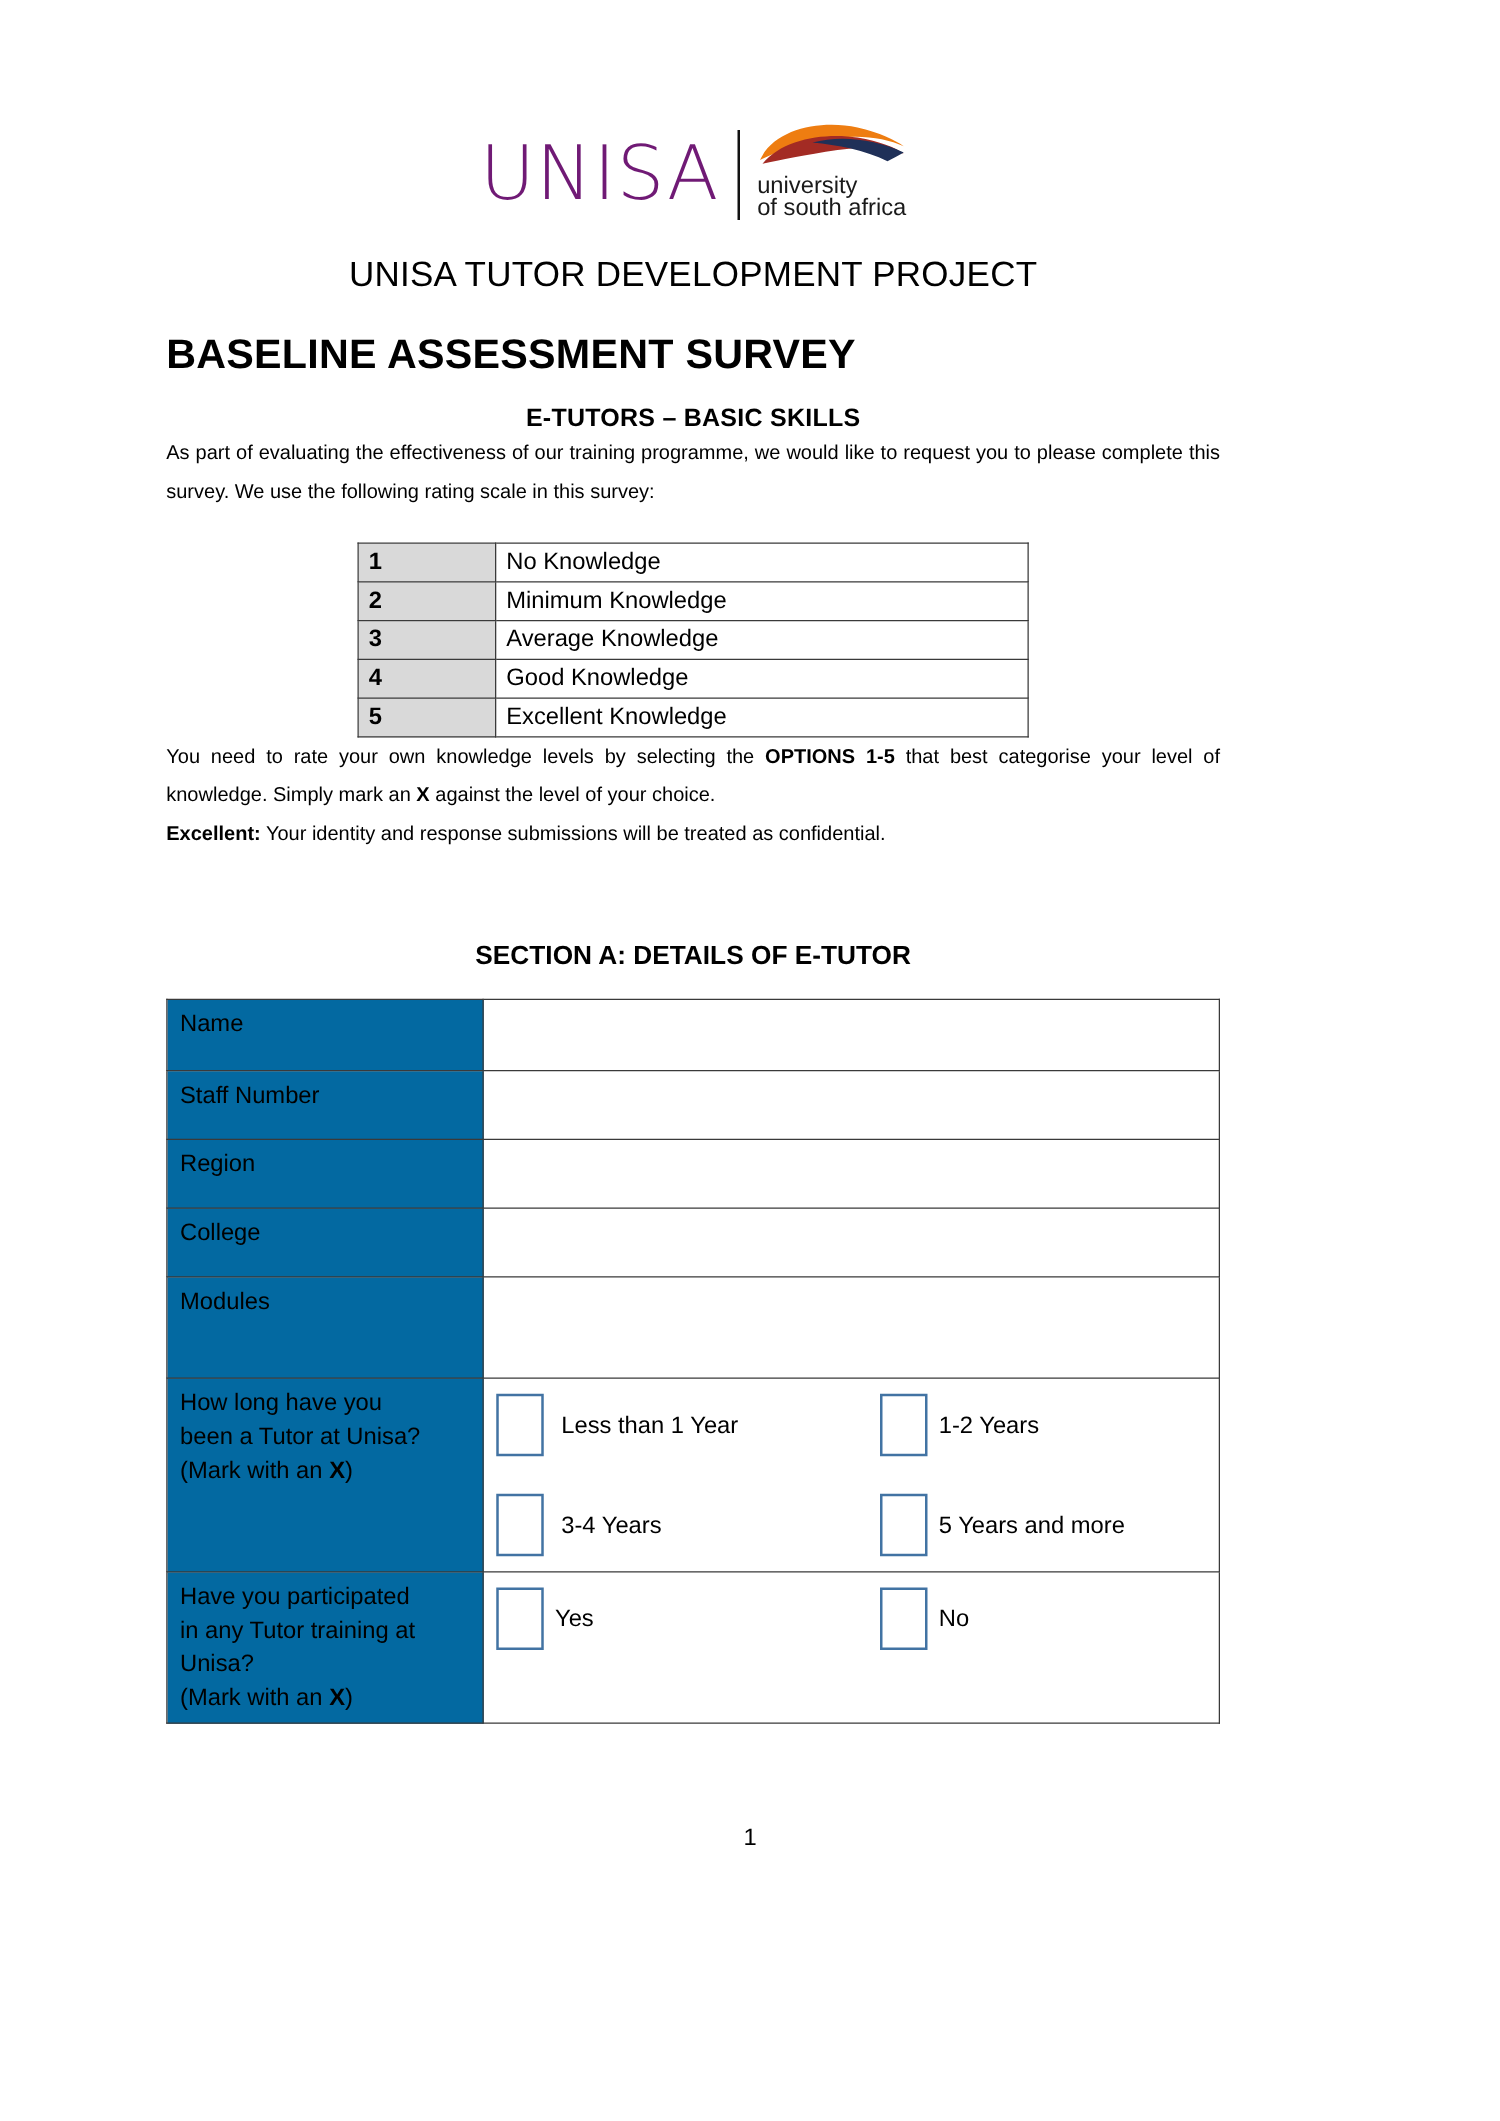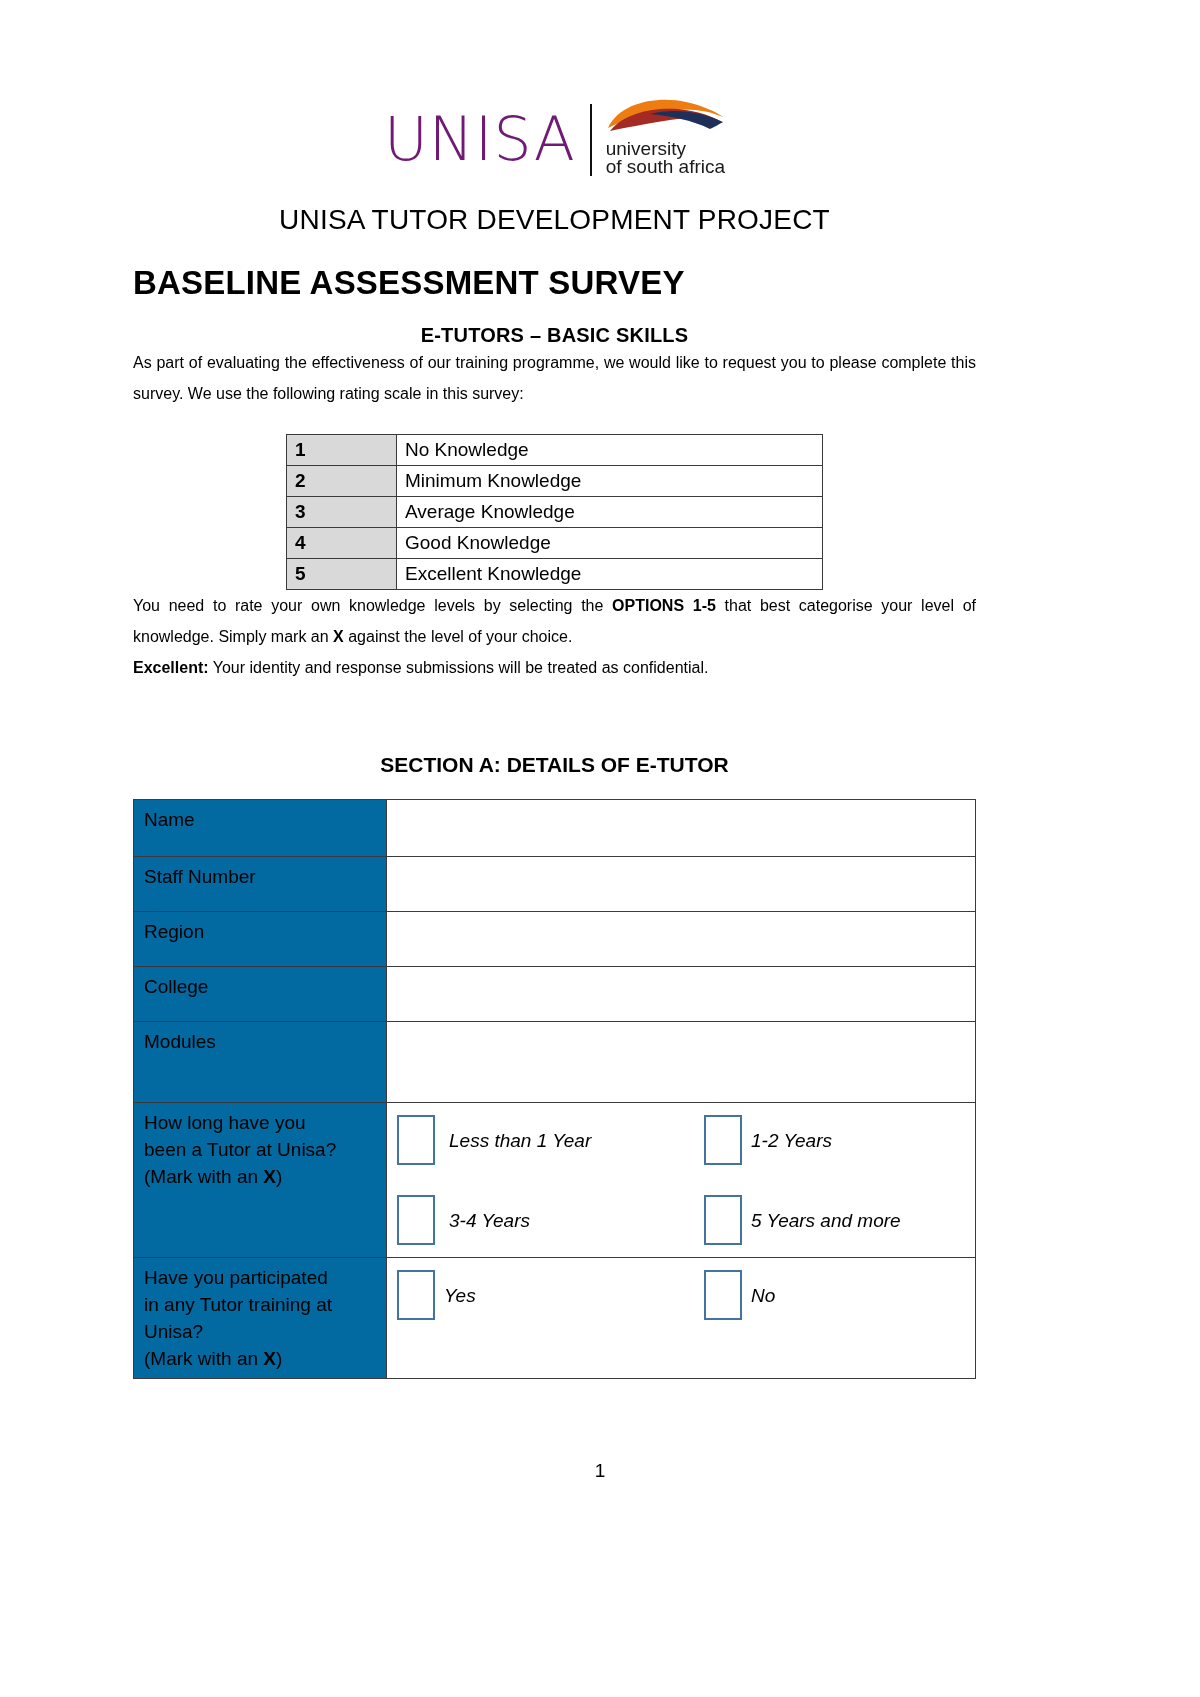--- a/index.html
+++ b/index.html
@@ -160,21 +160,20 @@
   td.h-mod   { height: 68px; }
 
   .opt-row {
     display: flex;
     align-items: center;
     height: 62px;
   }
   .opt {
     display: flex;
     align-items: center;
-    font-style: italic;
   }
   .opt.first { width: 307px; }
   .chk {
     width: 38px;
     height: 50px;
     border: 2px solid #4273a3;
     background: #ffffff;
     box-sizing: border-box;
     flex: 0 0 auto;
   }

